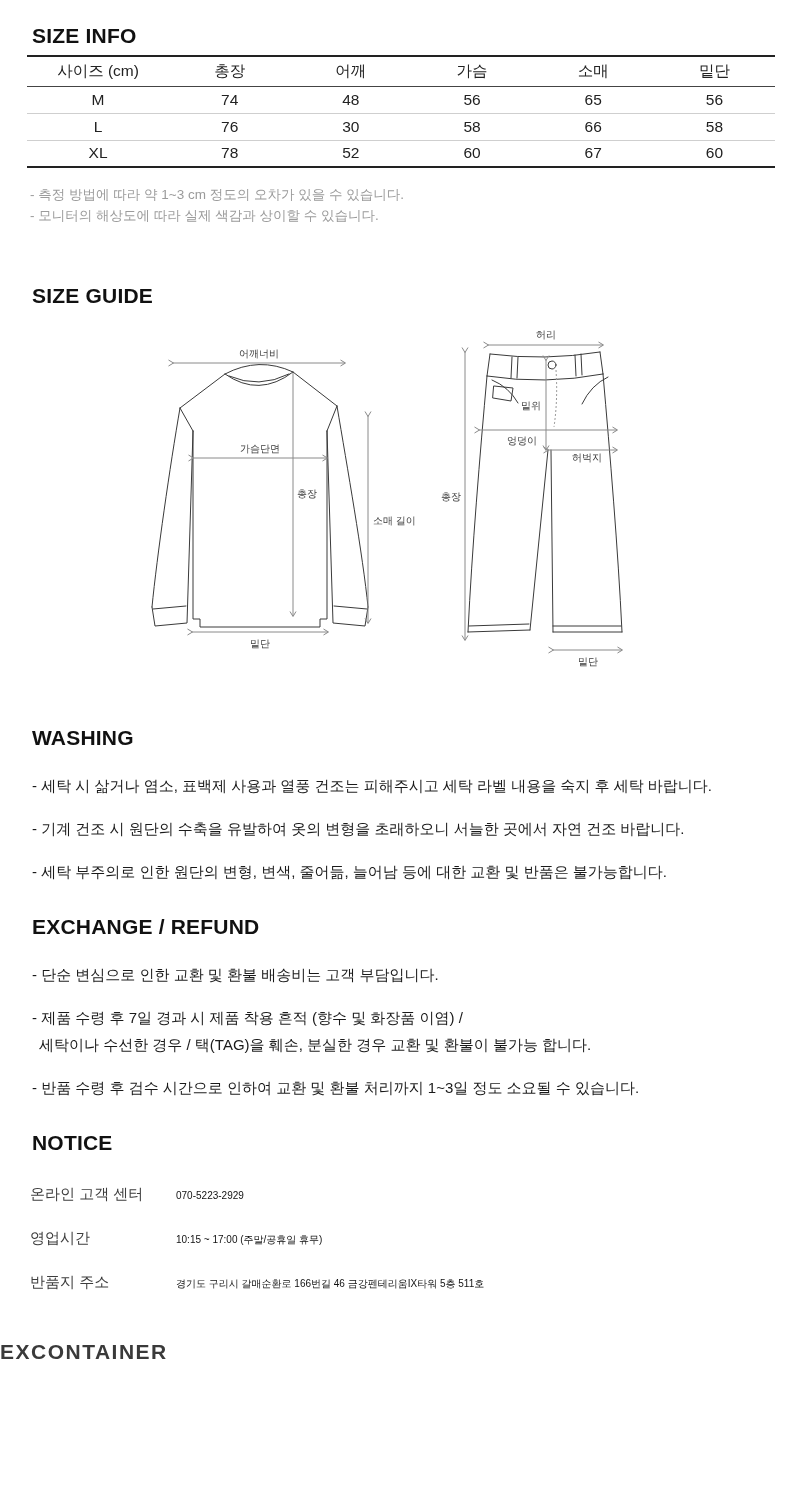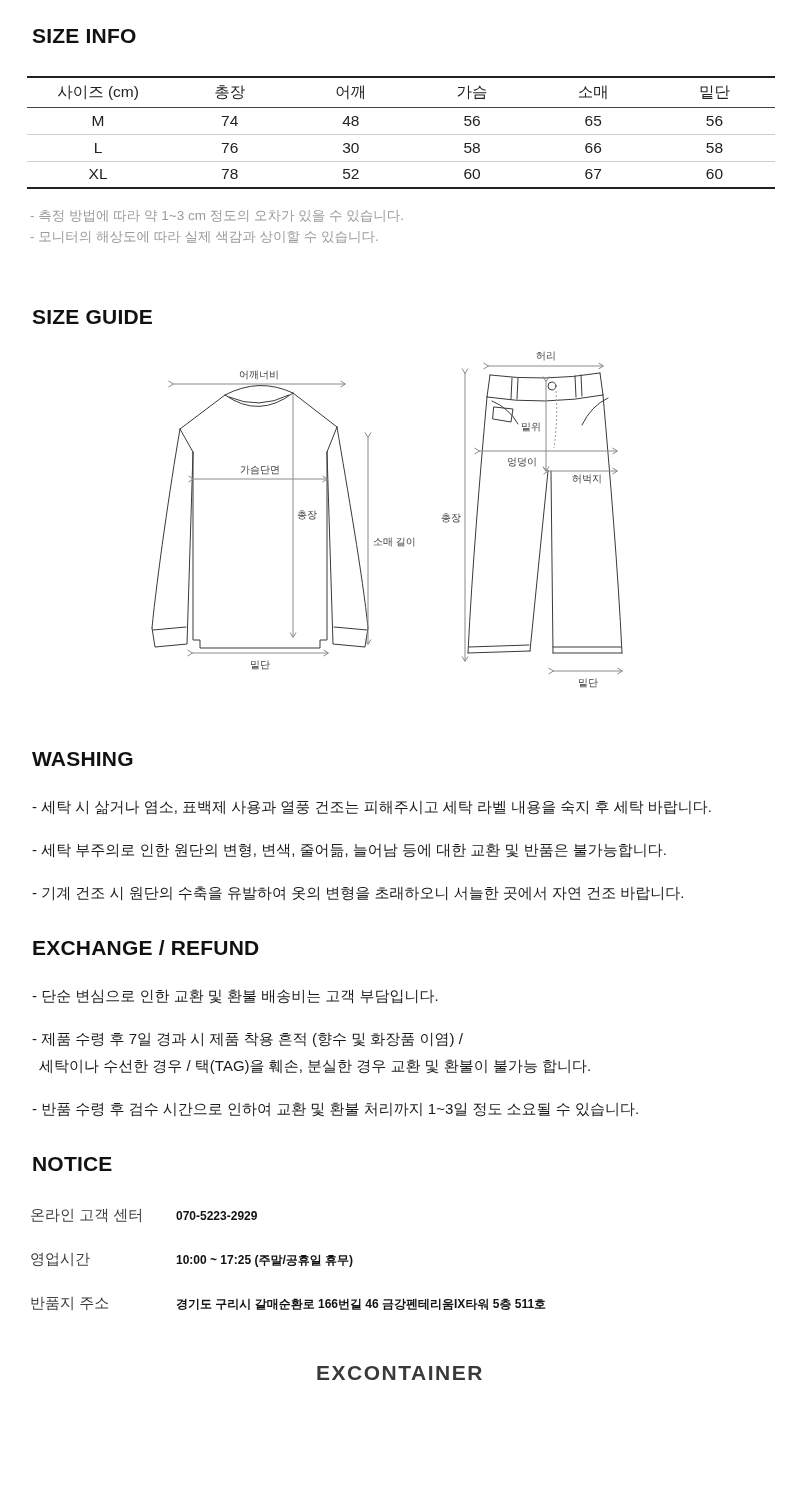--- a/index.html
+++ b/index.html
@@ -10,21 +10,21 @@
     color:#1c1c1c;
   }
   .page { padding-top:24px; }
 
   h2.sec-title {
     font-size:21px; font-weight:700; color:#111;
     letter-spacing:0.2px; margin-left:32px;
   }
 
   
-  .size-table-wrap { margin:28px 25px 0 27px; }
+  .size-table-wrap { margin:7px 25px 0 27px; }
   table.size-table {
     width:100%; border-collapse:collapse; table-layout:fixed;
     border-top:2px solid #222; border-bottom:2px solid #222;
     font-size:15.5px; color:#222;
   }
   table.size-table th, table.size-table td {
     text-align:center; font-weight:400; padding:0;
     height:27px; vertical-align:middle;
   }
   table.size-table thead th { height:30px; border-bottom:1px solid #444; }
@@ -49,25 +49,25 @@
   .bullet-list p { font-size:15px; line-height:20px; color:#1a1a1a; margin-bottom:23px; }
   .bullet-list p.cont { margin-top:-16px; padding-left:7px; }
 
   .exch-title { margin-top:33px; }
   .notice-title { margin-top:33px; }
 
   
   .notice-rows { margin:30px 30px 16px 30px; }
   .notice-row { display:flex; align-items:baseline; margin-bottom:25px; }
   .notice-label { width:146px; flex:0 0 146px; font-size:15px; color:#3d3d3d; }
-  .notice-value { font-size:12px; font-weight:700; color:#111; }
+  .notice-value { font-size:10px; font-weight:400; color:#111; }
 
   
   .brand {
-    margin-top:48px; text-align:center;
+    margin-top:48px; 
     font-size:21px; font-weight:800; letter-spacing:1.5px;
     color:#3a3a3a; transform:scaleY(0.96);
   }
 </style>
 </head>
 <body>
 
 <div class="page">
 
   <section>
@@ -231,22 +231,22 @@
         <line class="measure" x1="123" y1="326" x2="192" y2="326" marker-start="url(#ah2)" marker-end="url(#ah2)"></line>
         <text class="dim-label" x="158" y="341" text-anchor="middle">밑단</text>
       </svg>
     </div>
   </section>
 
   <section>
     <h2 class="sec-title washing-title">WASHING</h2>
     <div class="bullet-list">
       <p>- 세탁 시 삶거나 염소, 표백제 사용과 열풍 건조는 피해주시고 세탁 라벨 내용을 숙지 후 세탁 바랍니다.</p>
+      <p>- 기계 건조 시 원단의 수축을 유발하여 옷의 변형을 초래하오니 서늘한 곳에서 자연 건조 바랍니다.</p>
       <p>- 세탁 부주의로 인한 원단의 변형, 변색, 줄어듦, 늘어남 등에 대한 교환 및 반품은 불가능합니다.</p>
-      <p>- 기계 건조 시 원단의 수축을 유발하여 옷의 변형을 초래하오니 서늘한 곳에서 자연 건조 바랍니다.</p>
     </div>
   </section>
 
   <section>
     <h2 class="sec-title exch-title">EXCHANGE / REFUND</h2>
     <div class="bullet-list">
       <p>- 단순 변심으로 인한 교환 및 환불 배송비는 고객 부담입니다.</p>
       <p>- 제품 수령 후 7일 경과 시 제품 착용 흔적 (향수 및 화장품 이염) /</p>
       <p class="cont">세탁이나 수선한 경우 / 택(TAG)을 훼손, 분실한 경우 교환 및 환불이 불가능 합니다.</p>
       <p>- 반품 수령 후 검수 시간으로 인하여 교환 및 환불 처리까지 1~3일 정도 소요될 수 있습니다.</p>
@@ -255,21 +255,21 @@
 
   <section>
     <h2 class="sec-title notice-title">NOTICE</h2>
     <div class="notice-rows">
       <div class="notice-row">
         <span class="notice-label">온라인 고객 센터</span>
         <span class="notice-value">070-5223-2929</span>
       </div>
       <div class="notice-row">
         <span class="notice-label">영업시간</span>
-        <span class="notice-value">10:00 ~ 17:25 (주말/공휴일 휴무)</span>
+        <span class="notice-value">10:15 ~ 17:00 (주말/공휴일 휴무)</span>
       </div>
       <div class="notice-row">
         <span class="notice-label">반품지 주소</span>
         <span class="notice-value">경기도 구리시 갈매순환로 166번길 46 금강펜테리움IX타워 5층 511호</span>
       </div>
     </div>
   </section>
 
   <div class="brand">EXCONTAINER</div>
 

